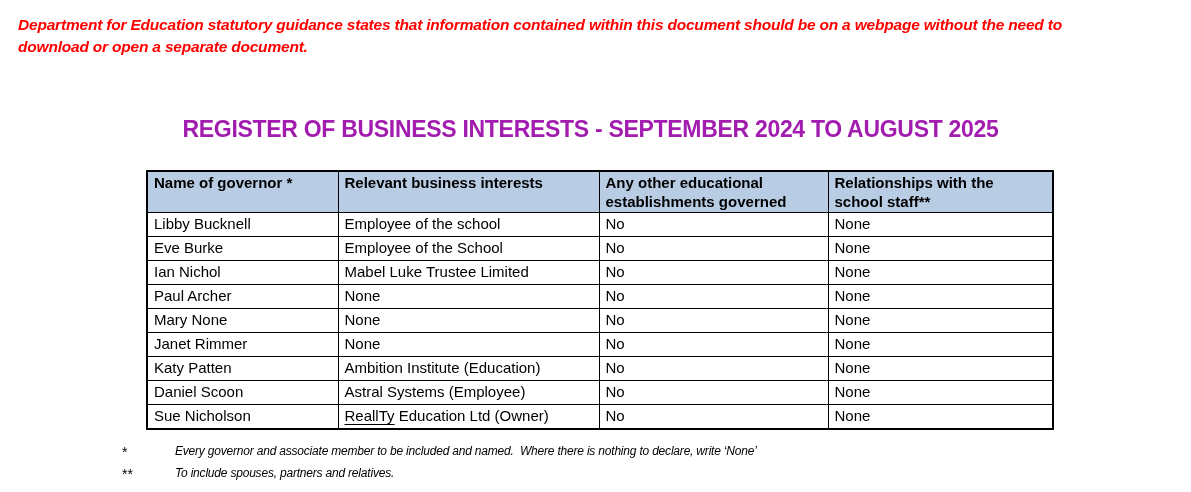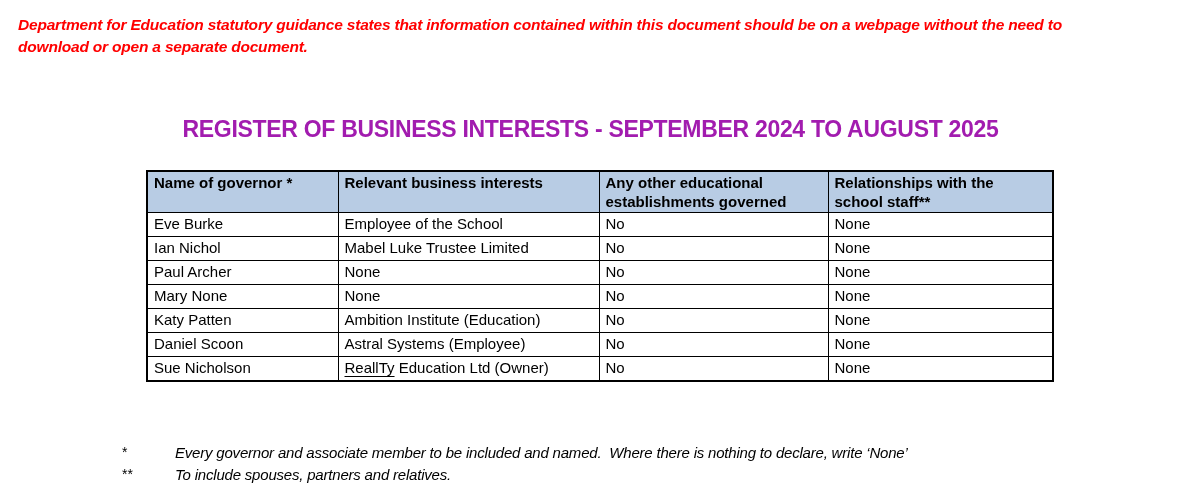--- a/index.html
+++ b/index.html
@@ -96,21 +96,21 @@
     font-style: normal;
     font-weight: normal;
     color: #000000;
     text-align: left;
   }
   .footnote .fn-text {
     position: absolute;
     left: 175px;
     top: 0;
     width: 920px;
-    font-size: 15px;
+    font-size: 12px;
     font-style: italic;
     color: #000000;
     white-space: pre-wrap;
     letter-spacing: -0.2px;
   }
   .fn1 { top: 444px; }
   .fn2 { top: 466px; }
 </style>
 </head>
 <body>
@@ -134,39 +134,51 @@
     <thead>
       <tr>
           <th style="background: rgb(184, 204, 228);">Name of governor *</th>
           <th style="background: rgb(184, 204, 228);">Relevant business interests</th>
           <th style="background: rgb(184, 204, 228);">Any other educational establishments governed</th>
           <th style="background: rgb(184, 204, 228);">Relationships with the school staff**</th>
         </tr>
     </thead>
     <tbody>
         <tr>
+          <td>Libby Bucknell</td>
+          <td>Employee of the school</td>
+          <td>No</td>
+          <td>None</td>
+        </tr>
+        <tr>
           <td>Eve Burke</td>
           <td>Employee of the School</td>
           <td>No</td>
           <td>None</td>
         </tr>
         <tr>
           <td>Ian Nichol</td>
           <td>Mabel Luke Trustee Limited</td>
           <td>No</td>
           <td>None</td>
         </tr>
         <tr>
           <td>Paul Archer</td>
           <td>None</td>
           <td>No</td>
           <td>None</td>
         </tr>
         <tr>
           <td>Mary None</td>
+          <td>None</td>
+          <td>No</td>
+          <td>None</td>
+        </tr>
+        <tr>
+          <td>Janet Rimmer</td>
           <td>None</td>
           <td>No</td>
           <td>None</td>
         </tr>
         <tr>
           <td>Katy Patten</td>
           <td>Ambition Institute (Education)</td>
           <td>No</td>
           <td>None</td>
         </tr>

